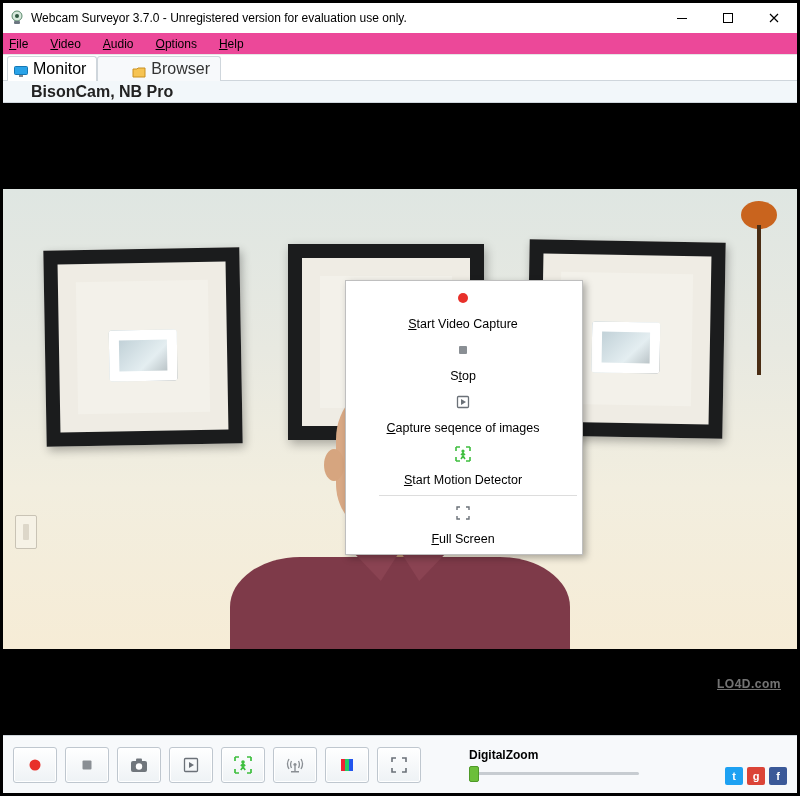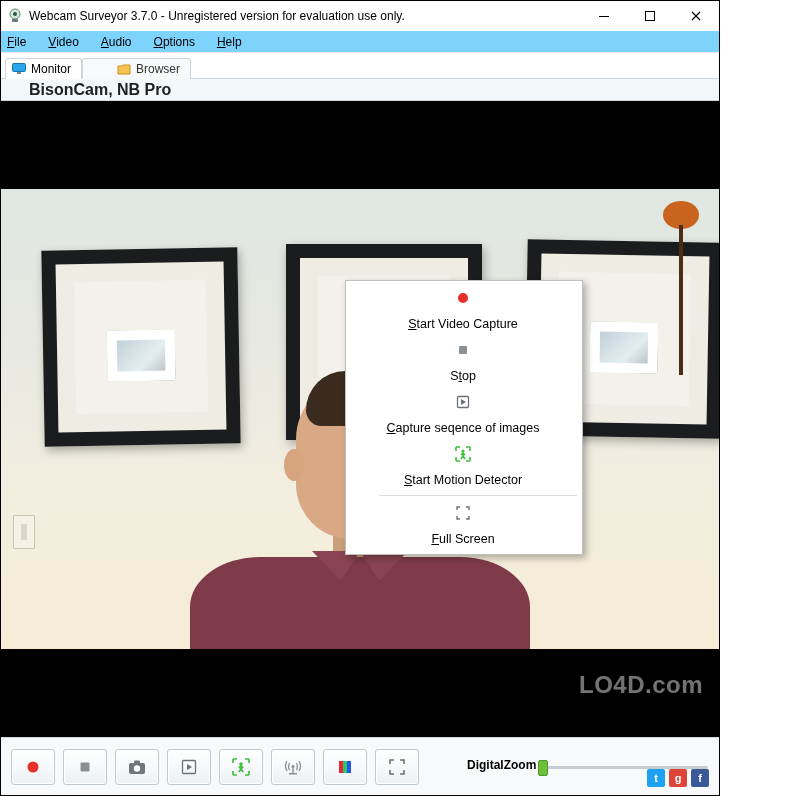--- a/index.html
+++ b/index.html
@@ -7,24 +7,24 @@
     margin: 0;
     font-family: "Segoe UI", Tahoma, sans-serif;
     font-size: 12px;
     background: #fff;
     width: 800px;
     height: 796px;
     overflow: hidden;
     position: relative;
   }
   .window {
-    width: 720px;
+    width: 800px;
     height: 796px;
-    border: 1px solid #000000;
-    background: #7dd3fc;
+    border: 3px solid #000000;
+    background: #ec4899;
     display: flex;
     flex-direction: column;
   }
   .titlebar {
     height: 30px;
     display: flex;
     align-items: center;
     padding: 0 0 0 6px;
     background: #fff;
     color: #000;
@@ -53,24 +53,24 @@
   .tabbar {
     height: 26px;
     display: flex;
     align-items: flex-end;
     padding: 0 4px;
     background: #fff;
     border-bottom: 1px solid #cfd6dc;
   }
   .tab {
     display: flex;
-    align-items: center;
+    align-items: flex-end;
     gap: 5px;
     padding: 3px 10px 3px 6px;
-    font-size: 12px;
+    font-size: 16px;
     border: 1px solid #cfd6dc;
     border-bottom: none;
     background: #fff;
     position: relative;
     top: 1px;
     border-top-left-radius: 3px;
     border-top-right-radius: 3px;
     margin-right: 0px;
   }
   .tab.inactive { background: #f7f9fb; color:#333;padding-left:34px;}
@@ -190,42 +190,43 @@
   }
   .toolbar-btn {
     width: 44px; height: 36px;
     border: 1px solid #bfc7cf;
     border-radius: 3px;
     background: linear-gradient(#ffffff,#eef2f5);
     display: flex; align-items: center; justify-content: center;
     box-shadow: inset 0 0 0 1px #fff;
   }
   .zoom-area {
-    display:flex; align-items:flex-start;
+    display:flex; flex-direction:column; align-items:flex-start;
     margin-left: 40px;
     gap:2px;
   }
   .zoom-label { font-weight:700; font-size:12px;}
   .slider {
     position:relative; width:170px; height:18px;
   }
   .slider .track{position:absolute; left:0; right:0; top:8px; height:3px; background:#c7ccd1; border-radius:2px;}
   .slider .thumb{position:absolute; left:0; top:2px; width:10px; height:16px; background:#6cbf3a; border:1px solid #4f9a28; border-radius:2px;}
   .social {
     position:absolute; right:10px; bottom:8px;
     display:flex; gap:4px;
   }
   .social .sq { width:18px; height:18px; border-radius:2px; display:flex;align-items:center;justify-content:center;color:#fff;font-size:11px;font-weight:700;}
   .sq.tw{background:#1da1f2;} .sq.gp{background:#db4437;} .sq.fb{background:#3b5998;}
   .watermark {
-    position:absolute; right:16px; bottom:38px;
+    position:absolute; right:16px; bottom:44px;
     color: rgba(255,255,255,.45);
-    font-size: 24px; font-weight:600; letter-spacing:.5px;
+    font-size: 12px; font-weight:600; letter-spacing:.5px;
     text-shadow: 0 1px 2px rgba(0,0,0,.3);
     pointer-events:none;
+    text-decoration:underline;
   }
   svg { display:block; }
 </style>
 </head>
 <body>
 
 <div class="window">
 
   <div class="titlebar">
     <span class="app-icon">

